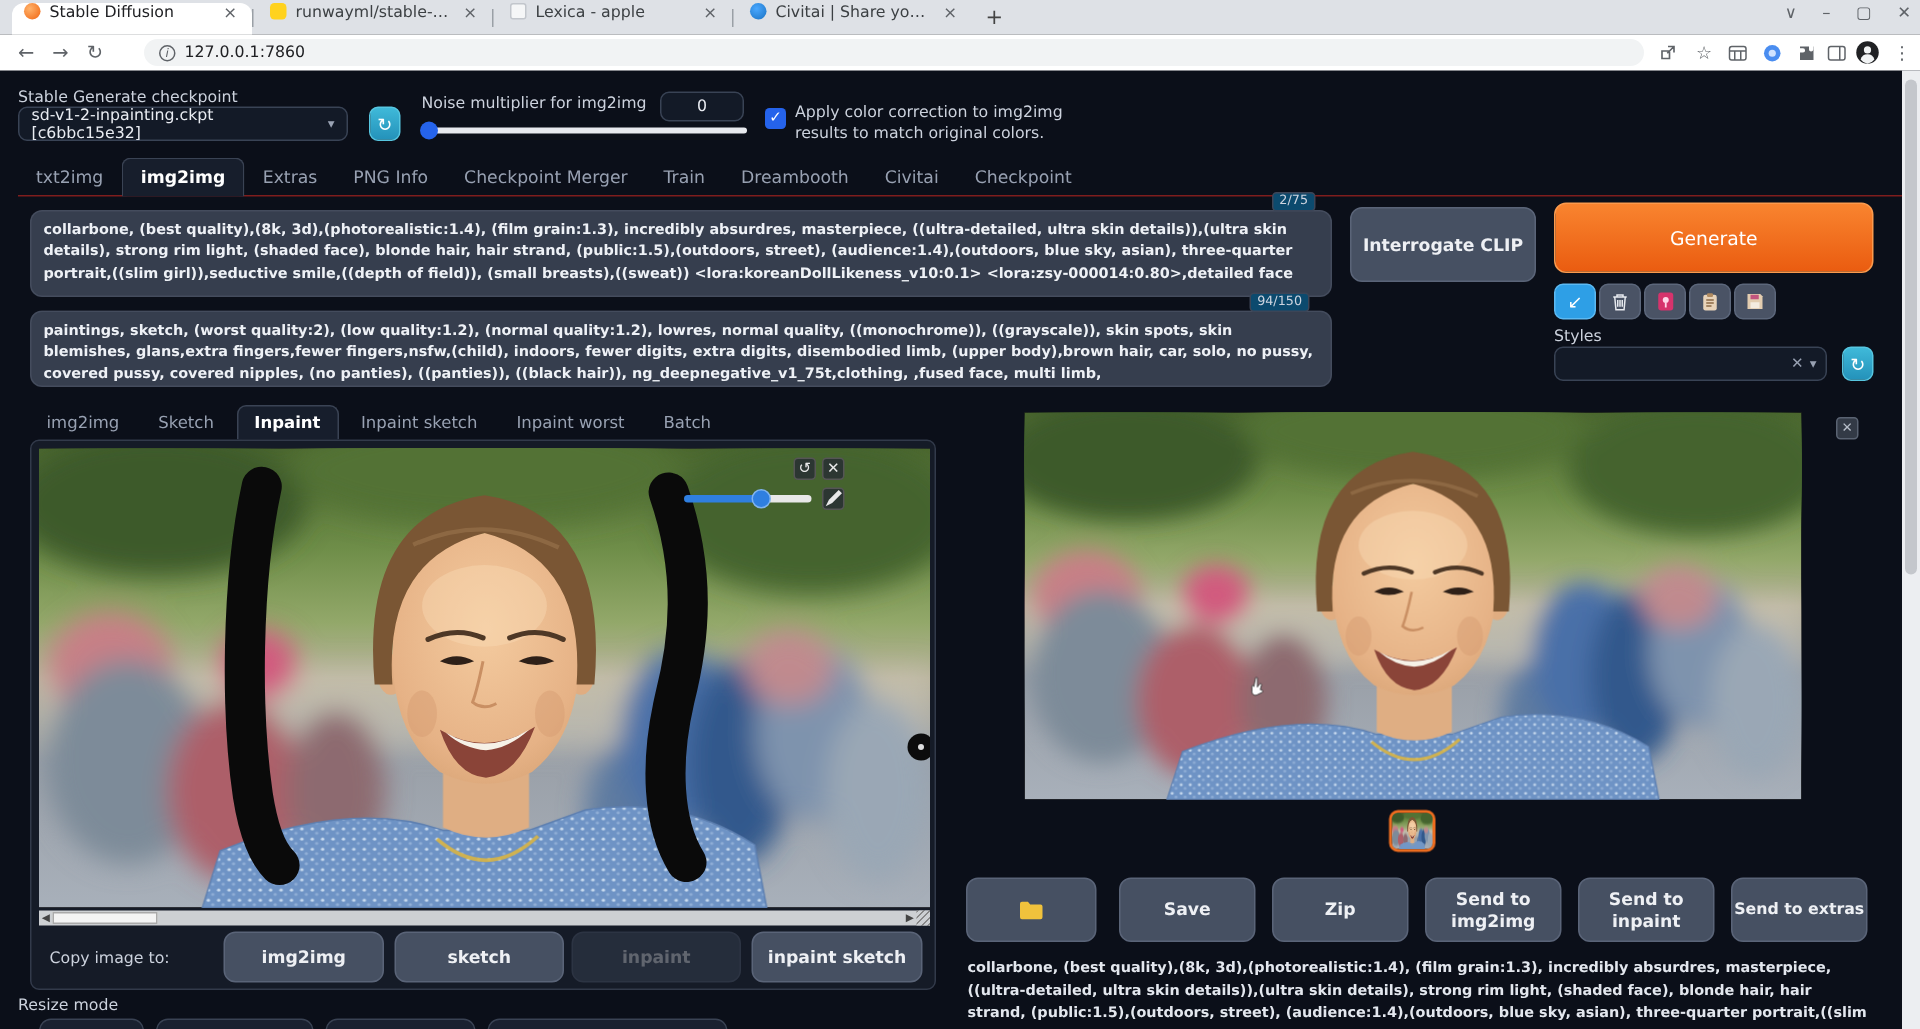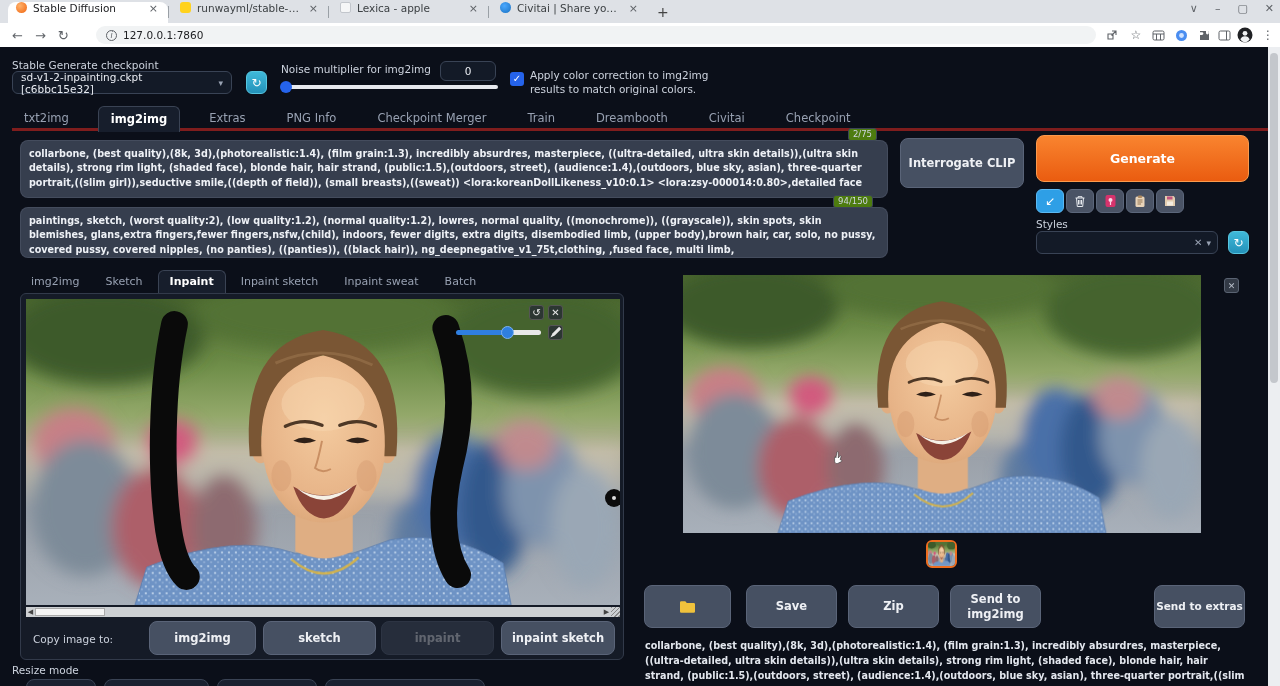--- a/index.html
+++ b/index.html
@@ -34,60 +34,60 @@
   #pagescroll .thumb{position:absolute;left:2px;top:6px;width:8px;height:330px;background:#c4c7cc;border-radius:4px}
 
   
   .lbl{font-size:10.5px;color:#ccd2dd}
   .darkinput{background:#131a27;border:1px solid #394355;border-radius:6px;color:#e9ecf2}
   .graybtn{background:#465062;border:1px solid #5a6478;border-radius:8px;color:#eef0f4;
     display:flex;align-items:center;justify-content:center;font-size:11.5px;font-weight:bold;text-align:center}
   .cyanbtn{position:absolute;width:21px;height:23px;border-radius:6px;
     background:linear-gradient(#3fb9d9,#2492ba);border:1px solid #57c6e0;color:#fff;
     display:flex;align-items:center;justify-content:center;font-size:12px}
-  .tokbadge{position:absolute;top:-13px;height:13px;padding:0 4px;background:#4d7c0f;
+  .tokbadge{position:absolute;top:-13px;height:13px;padding:0 4px;background:#0c4a6e;
     border:1px solid #3c4557;border-radius:3px;font-size:8.5px;color:#cfd5e0;line-height:11px}
 
   
   #ckpt-label{position:absolute;left:12px;top:59px}
   #ckpt-select{position:absolute;left:12px;top:71px;width:220px;height:23px;display:flex;
     align-items:center;padding:0 8px;font-size:10.5px}
   #ckpt-select .caret{margin-left:auto;color:#9aa3b4;font-size:9px}
   #ckpt-refresh{left:246px;top:71px}
   #noise-label{position:absolute;left:281px;top:63px}
   #noise-value{position:absolute;left:440px;top:61px;width:56px;height:20px;text-align:center;
     font-size:10.5px;line-height:18px}
   #noise-slider{position:absolute;left:282px;top:85px;width:216px;height:4px;background:#e7e9ee;border-radius:2px}
   #noise-slider .sthumb{position:absolute;left:-2px;top:-4px;width:12px;height:12px;border-radius:50%;background:#2563eb}
   #cc-check{position:absolute;left:510px;top:72px;width:14px;height:14px;border-radius:3px;
     background:#2563eb;color:#fff;font-size:10px;line-height:14px;text-align:center}
   #cc-label{position:absolute;left:530px;top:68px;width:210px;line-height:1.35}
 
   
   #maintabs{position:absolute;left:12px;top:106px;width:1256px;height:25px;display:flex;
-    align-items:flex-start;gap:17px;border-bottom:3px solid #7f1d1d}
+    align-items:center;gap:0;border-bottom:1px solid #7f1d1d}
   .mtab{padding:5px 12px 6px;font-size:11.5px;color:#98a1b2}
   .mtab.active{color:#fff;font-weight:bold;background:#171e2c;border:1px solid #3a4354;
     border-bottom:none;border-radius:6px 6px 0 0}
 
   
   .promptbox{position:absolute;left:20px;width:868px;background:#363e4e;border:1px solid #59627566;
     border-radius:8px}
   .promptbox textarea{width:100%;height:100%;background:transparent;border:none;resize:none;
     color:#eef1f6;font-family:"DejaVu Sans","Liberation Sans",sans-serif;font-size:9.6px;
     font-weight:600;line-height:1.5;padding:6px 8px;outline:none;overflow:hidden}
   #posbox{top:140px;height:58px}
   #negbox{top:207px;height:51px}
 
   
   #btn-clip{position:absolute;left:900px;top:138px;width:124px;height:50px}
   #btn-deep{position:absolute;left:900px;top:205px;width:124px;height:50px}
   #btn-generate{position:absolute;left:1036px;top:135px;width:213px;height:47px;border-radius:8px;
     background:linear-gradient(180deg,#f9842f,#ea5c10);display:flex;align-items:center;
-    justify-content:center;color:#fff;font-weight:bold;font-size:12.5px;border:1px solid #fb9a4d}
+    justify-content:center;color:#fff;font-weight:normal;font-size:12.5px;border:1px solid #fb9a4d}
   #iconrow{position:absolute;left:1036px;top:189px;display:flex;gap:1px}
   .smicon{width:28px;height:24px;border-radius:6px;background:#4a5365;border:1px solid #5c677b;
     display:flex;align-items:center;justify-content:center;margin-right:1px}
   #styles-label{position:absolute;left:1036px;top:218px}
   #styles-dd{position:absolute;left:1036px;top:231px;width:182px;height:23px;display:flex;
     align-items:center;padding:0 6px}
   #styles-dd .x{margin-left:auto;color:#98a1b2;font-size:10px;padding:0 4px}
   #styles-dd .caret{color:#98a1b2;font-size:9px}
   #styles-refresh{left:1228px;top:231px}
 
@@ -385,21 +385,21 @@
     <span class="x">✕</span>
     <span class="caret">▾</span>
   </div>
   <div class="cyanbtn" id="styles-refresh">↻</div>
 
   <div id="subtabs">
     <div class="stab">img2img</div>
     <div class="stab">Sketch</div>
     <div class="stab active">Inpaint</div>
     <div class="stab">Inpaint sketch</div>
-    <div class="stab">Inpaint sweat</div>
+    <div class="stab">Inpaint worst</div>
     <div class="stab">Batch</div>
   </div>
 
   <div id="canvas-panel">
     <div id="canvas">
       <svg viewBox="0 0 600 315" preserveAspectRatio="none">
         <use href="#portrait"></use>
         <path d="M150,26 C136,92 136,182 144,238 C148,264 154,278 162,286" fill="none" stroke="#0a0a0a" stroke-width="27" stroke-linecap="round"></path>
         <path d="M424,30 C443,86 438,132 428,172 C418,216 420,258 436,284" fill="none" stroke="#0a0a0a" stroke-width="27" stroke-linecap="round"></path>
       </svg>
@@ -450,17 +450,18 @@
   </div>
 
   <div class="graybtn galbtn" id="btn-folder">
     <svg width="17" height="14" viewBox="0 0 17 14">
         <path d="M1 2.5 a1.3 1.3 0 0 1 1.3-1.3 h4 l1.5 1.8 h6.9 a1.3 1.3 0 0 1 1.3 1.3 v7.2 a1.3 1.3 0 0 1-1.3 1.3 H2.3 A1.3 1.3 0 0 1 1 11.5 Z" fill="#f0c23c"></path>
       </svg>
   </div>
   <div class="graybtn galbtn" id="btn-save">Save</div>
   <div class="graybtn galbtn" id="btn-zip">Zip</div>
   <div class="graybtn galbtn" id="btn-send-i2i">Send to img2img</div>
+  <div class="graybtn galbtn" id="btn-send-inp">Send to inpaint</div>
   <div class="graybtn galbtn" id="btn-send-ext">Send to extras</div>
 
   <div id="geninfo">collarbone, (best quality),(8k, 3d),(photorealistic:1.4), (film grain:1.3), incredibly absurdres, masterpiece, ((ultra-detailed, ultra skin details)),(ultra skin details), strong rim light, (shaded face), blonde hair, hair strand, (public:1.5),(outdoors, street), (audience:1.4),(outdoors, blue sky, asian), three-quarter portrait,((slim girl)),seductive smile,((depth of field)), (small breasts),((sweat)) &lt;lora:koreanDollLikeness_v10:0.1&gt; &lt;lora:zsy-000014:0.80&gt;,detailed face</div>
 
 </div>
 
 </body></html>

